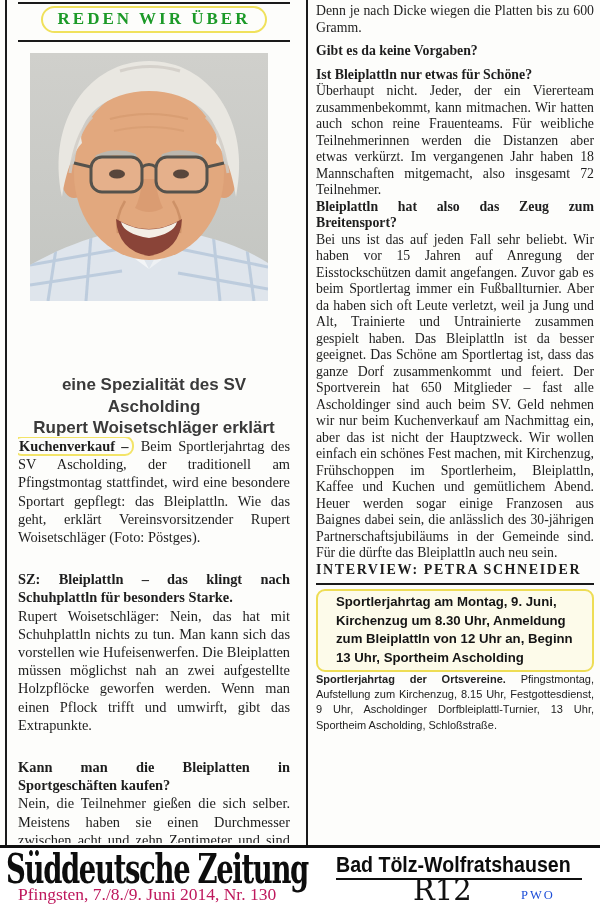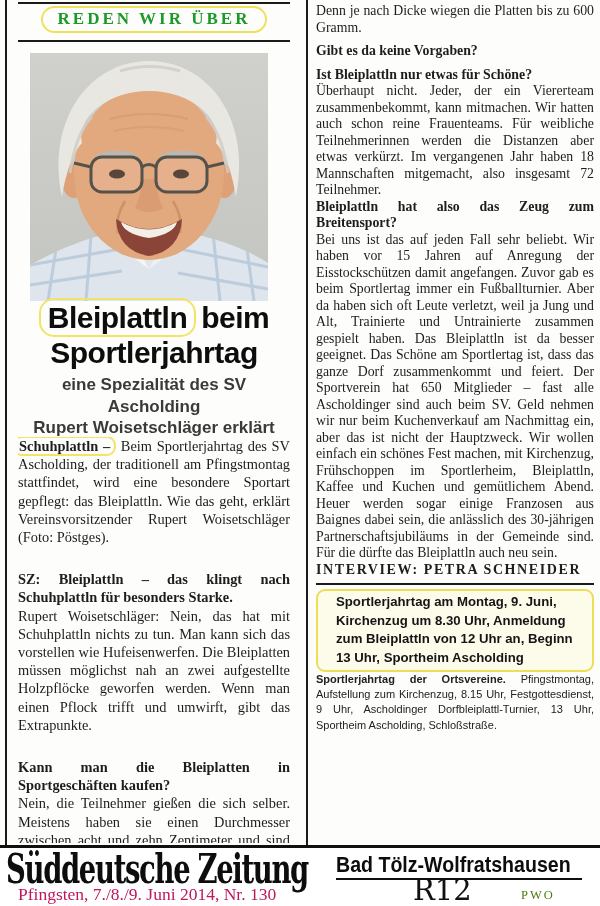--- a/index.html
+++ b/index.html
@@ -83,21 +83,21 @@
     transform:scaleX(0.67); transform-origin:left top;
   }
   .sz-date { position:absolute; top:39px; left:18px; font-size:17.5px; color:#be185d; white-space:nowrap; }
   .region {
     position:absolute; top:7px; left:336px; font-family:"Liberation Sans", sans-serif;
     font-weight:bold; font-size:22px; white-space:nowrap; color:#0d0d0d;
     transform:scaleX(0.89); transform-origin:left top;
   }
   .region-rule { position:absolute; top:33px; left:336px; width:246px; height:2px; background:#101010; }
   .page-code { position:absolute; top:31px; left:413px; font-family:"DejaVu Serif", serif; font-size:29px; line-height:29px; color:#111; }
-  .section-code { position:absolute; top:43px; left:521px; font-size:12.5px; letter-spacing:2px; color:#4d7c0f;text-align:center; }
+  .section-code { position:absolute; top:43px; left:521px; font-size:12.5px; letter-spacing:2px; color:#1d4ed8;text-align:center; }
 </style>
 </head>
 <body>
 
 <div class="page">
 
   <div class="vrule vrule-left"></div>
   <div class="vrule vrule-mid"></div>
 
   <div class="left-col">
@@ -165,32 +165,28 @@
         <g stroke="#55524c" stroke-width="3" fill="rgba(255,255,255,0.10)">
           <rect x="61" y="104" width="51" height="35" rx="11"></rect>
           <rect x="126" y="104" width="51" height="35" rx="11"></rect>
           <path d="M112,114 Q119,109 126,114" fill="none"></path>
           <path d="M61,114 L44,110" fill="none"></path>
           <path d="M177,114 L194,110" fill="none"></path>
         </g>
       </svg>
     </div>
 
-    <h1 class="headline">
-      <span class="hl-mark">Bleiplattln</span><span class="hl-rest">beim</span>
-      <span class="hl-line2">Sportlerjahrtag</span>
-    </h1>
 
     <div class="subhead">
       <div>eine Spezialität des SV Ascholding</div>
       <div>Rupert Woisetschläger erklärt</div>
     </div>
 
     <div class="left-body body-text">
-      <p class="lead"><span class="dateline-mark">Schuhplattln –</span> <span>Beim Sportlerjahrtag des SV Ascholding, der traditionell am Pfingstmontag stattfindet, wird eine besondere Sportart gepflegt: das Bleiplattln. Wie das geht, erklärt Vereinsvorsitzender Rupert Woisetschläger (Foto: Pöstges).</span></p>
+      <p class="lead"><span class="dateline-mark">Kuchenverkauf –</span> <span>Beim Sportlerjahrtag des SV Ascholding, der traditionell am Pfingstmontag stattfindet, wird eine besondere Sportart gepflegt: das Bleiplattln. Wie das geht, erklärt Vereinsvorsitzender Rupert Woisetschläger (Foto: Pöstges).</span></p>
       <p class="question">SZ: Bleiplattln – das klingt nach Schuhplattln für besonders Starke.</p>
       <p class="answer">Rupert Woisetschläger: Nein, das hat mit Schuhplattln nichts zu tun. Man kann sich das vorstellen wie Hufeisenwerfen. Die Bleiplatten müssen möglichst nah an zwei aufgestellte Holzpflöcke geworfen werden. Wenn man einen Pflock trifft und umwirft, gibt das Extrapunkte.</p>
       <p class="question">Kann man die Bleiplatten in Sportgeschäften kaufen?</p>
       <p class="answer">Nein, die Teilnehmer gießen die sich selber. Meistens haben sie einen Durchmesser zwischen acht und zehn Zentimeter und sind sechs bis zehn Millimeter dick – je nachdem, wie gut jemand beinand ist.</p>
     </div>
   </div>
 
   <div class="right-col body-text">
     <p class="answer">Denn je nach Dicke wiegen die Platten bis zu 600 Gramm.</p>
     <p class="question">Gibt es da keine Vorgaben?</p>

